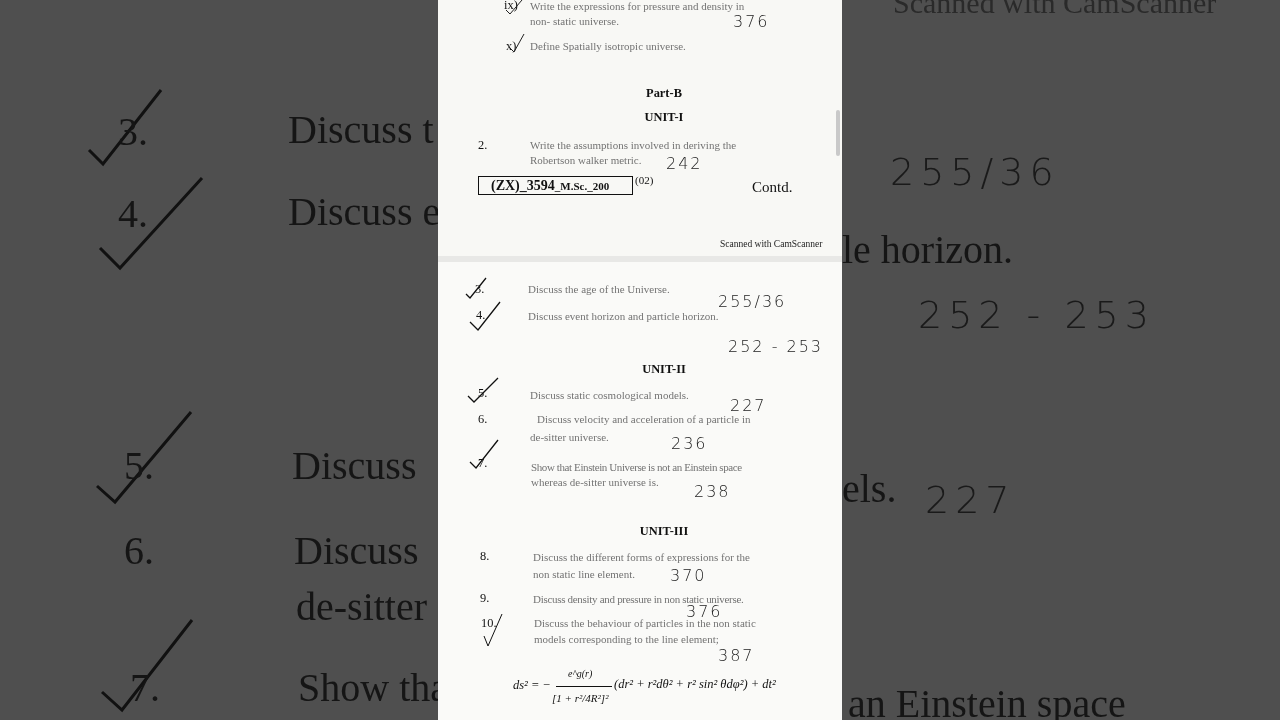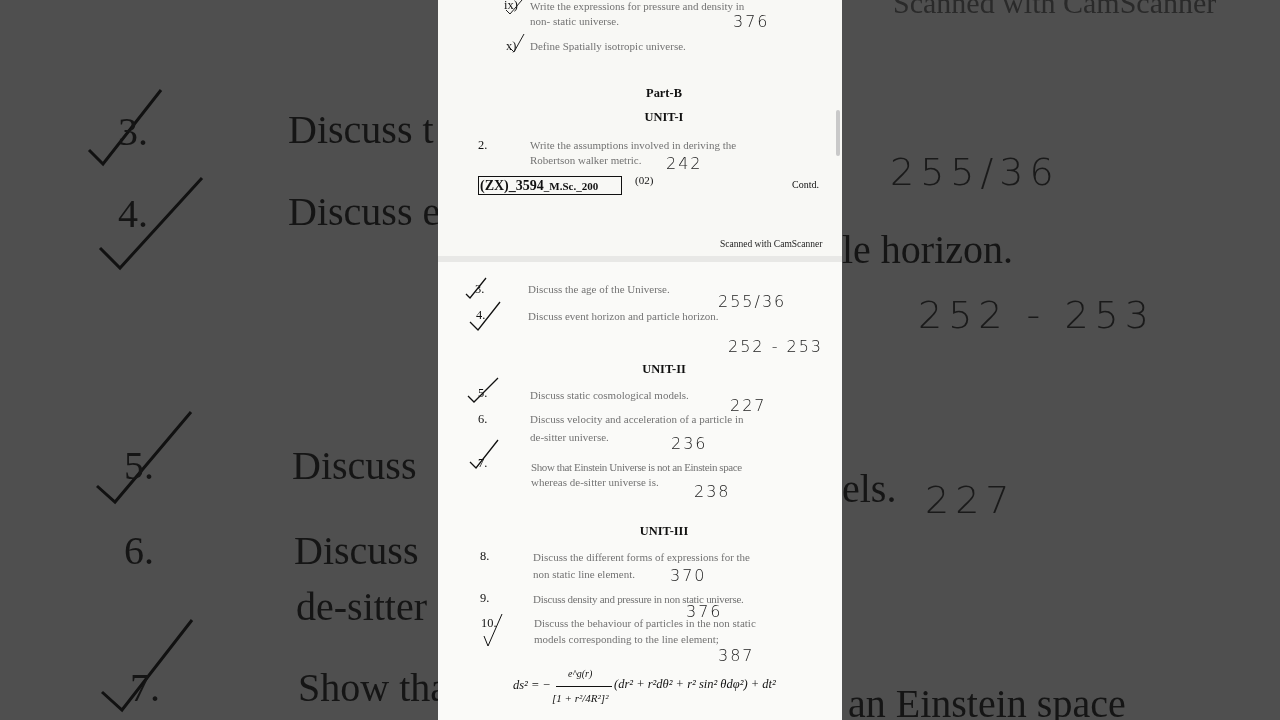--- a/index.html
+++ b/index.html
@@ -24,26 +24,26 @@
   .page1 { position: absolute; left: 0; top: 0; width: 404px; height: 256px; background: #f8f8f5; }
   .page2 { position: absolute; left: 0; top: 262px; width: 404px; height: 458px; background: #fafaf8; }
   .gap { position: absolute; left: 0; top: 256px; width: 404px; height: 6px; background: #e8e8e6; }
 
   .q { position: absolute; font-size: 11px; line-height: 15px; color: #737373; }
   .num { position: absolute; font-size: 12.4px; color: #111; }
   .hand { position: absolute; font-family: "DejaVu Sans", sans-serif; font-size: 16px; color: #222; letter-spacing: 2px; font-weight: 200; }
   .head { position: absolute; font-weight: bold; font-size: 12.4px; width: 452px; text-align: center; left: 0; }
   .code-box {
     position: absolute; left: 40px; top: 176px; width: 141px; height: 17px;
-    border: 1.5px solid #111; font-weight: bold; font-size: 14px; line-height: 17px; padding-left: 1px;
+    border: 1.5px solid #111; font-weight: bold; font-size: 14px; line-height: 17px; padding-left: 12px;
     white-space: nowrap; overflow: hidden;
   }
   .code-box small { font-size: 11px; }
   .pg { position: absolute; font-size: 11px; }
-  .contd { position: absolute; font-size: 10px; margin-left: 40px; }
+  .contd { position: absolute; font-size: 15px; }
   .scanned { position: absolute; font-size: 9.5px; color: #222; }
   .scroll { position: absolute; left: 398px; top: 110px; width: 4px; height: 46px; background: #c9c9c9; border-radius: 2px; }
   svg.tk { position: absolute; overflow: visible; }
   .eq { position: absolute; font-size: 12.5px; font-style: italic; white-space: nowrap; }
 </style>
 </head>
 <body>
 
 <div class="bg">
   <div class="wm">Scanned with CamScanner</div>
@@ -138,21 +138,21 @@
     <div class="head" style="top:100px">UNIT-II</div>
 
     <svg class="tk" style="left:28px;top:114px" width="34" height="30">
         <path d="M2 20 L8 26 L32 2" stroke="#111" stroke-width="1.3" fill="none"></path>
       </svg>
     <div class="num" style="left:40px;top:124px">5.</div>
     <div class="q" style="left:92px;top:126px">Discuss static cosmological models.</div>
     <div class="hand" style="left:292px;top:134px">227</div>
 
     <div class="num" style="left:40px;top:150px">6.</div>
-    <div class="q" style="left:92px;top:150px">Discuss velocity and acceleration of a particle in</div>
+    <div class="q" style="left:99px;top:150px">Discuss velocity and acceleration of a particle in</div>
     <div class="q" style="left:92px;top:168px">de-sitter universe.</div>
     <div class="hand" style="left:233px;top:172px">236</div>
 
     <svg class="tk" style="left:30px;top:176px" width="34" height="34">
         <path d="M2 24 L8 30 L30 2" stroke="#111" stroke-width="1.3" fill="none"></path>
       </svg>
     <div class="num" style="left:40px;top:194px">7.</div>
     <div class="q" style="left:93px;top:198px;letter-spacing:-0.4px">Show that Einstein Universe is not an Einstein space</div>
     <div class="q" style="left:93px;top:213px">whereas de-sitter universe is.</div>
     <div class="hand" style="left:256px;top:220px">238</div>

